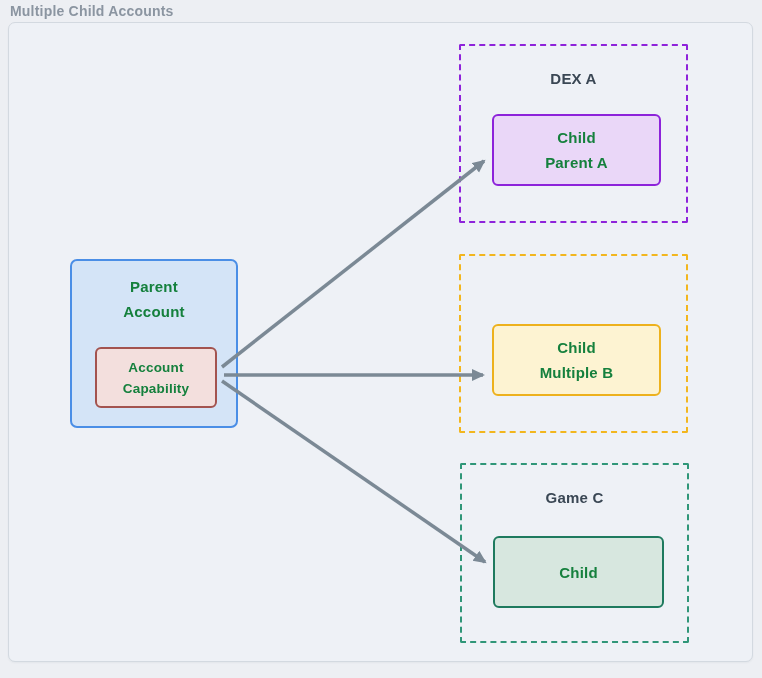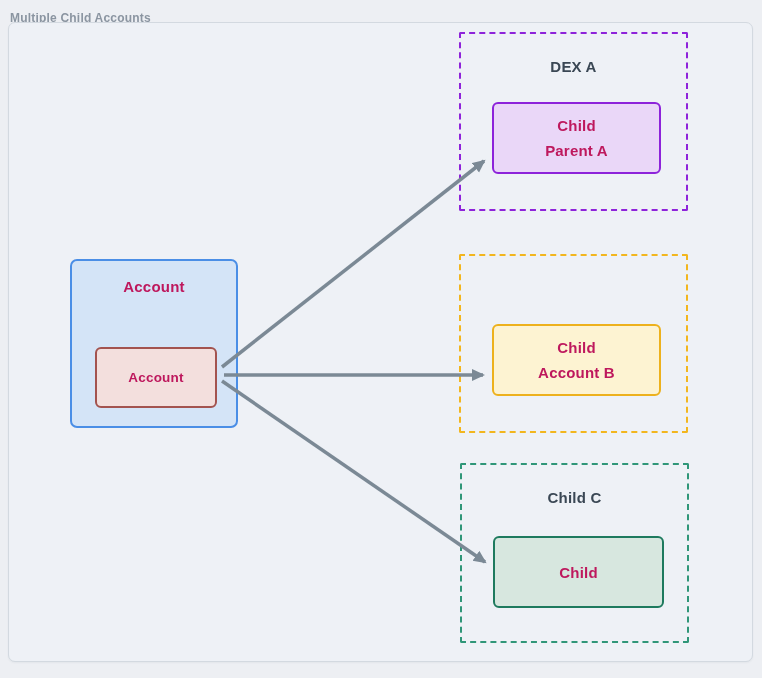--- a/index.html
+++ b/index.html
@@ -12,39 +12,39 @@
   .stage {
     position: relative;
     width: 762px;
     height: 678px;
     background: #edeff3;
     overflow: hidden;
   }
   .frame-title {
     position: absolute;
     left: 10px;
-    top: 11px;
-    font-size: 12px;
+    top: 3px;
+    font-size: 14px;
     font-weight: 600;
     letter-spacing: 0.2px;
     color: #8b95a1;
   }
   .panel {
     position: absolute;
     left: 8px;
     top: 22px;
     width: 743px;
     height: 638px;
     background: #eef1f6;
     border: 1px solid #d3d9e0;
     border-radius: 7px;
     box-shadow: 0 1px 2px rgba(40,50,70,0.05);
   }
   .box-text {
-    color: #be185d;
+    color: #15803d;
     font-size: 15px;
     line-height: 25px;
     font-weight: 600;
     letter-spacing: 0.2px;
     text-align: center;
     display: block;
   }
   .parent-box {
     position: absolute;
     left: 61px;
@@ -73,21 +73,21 @@
   }
   .capability-box .box-text { font-size: 13.5px; line-height: 21px; }
   .group {
     position: absolute;
     width: 229px;
     height: 179px;
     border: 2px dashed #999;
     border-radius: 2px;
     box-sizing: border-box;
   }
-  .group.g0 { left: 450px; top: 9px; }
+  .group.g0 { left: 450px; top: 21px; }
   .group.g1 { left: 450px; top: 231px; }
   .group.g2 { left: 451px; top: 440px; height: 180px; }
   .group-label {
     margin-top: 24px;
     text-align: center;
     color: #3a4754;
     font-size: 15px;
     font-weight: 600;
     letter-spacing: 0.2px;
   }
@@ -121,44 +121,46 @@
 </head>
 <body>
 
 <div class="stage">
   <div class="frame-title">Multiple Child Accounts</div>
 
   <div class="panel">
 
     <div class="parent-box" style="background-color: rgb(212, 228, 247); border-color: rgb(74, 142, 230);">
       <div class="parent-label">
+        <span class="box-text">Parent</span>
         <span class="box-text">Account</span>
       </div>
       <div class="capability-box" style="background-color: rgb(243, 223, 221); border-color: rgb(163, 83, 79);">
         <span class="box-text">Account</span>
+        <span class="box-text">Capability</span>
       </div>
     </div>
 
     <div class="group g0" style="border-color: rgb(142, 35, 218);">
       <div class="group-label">DEX A</div>
       <div class="child-box" style="background-color: rgb(234, 215, 248); border-color: rgb(141, 35, 218);">
         <span class="box-text">Child</span>
         <span class="box-text">Parent A</span>
       </div>
     </div>
 
     <div class="group g1" style="border-color: rgb(242, 182, 30);">
       <div class="child-box" style="background-color: rgb(253, 243, 210); border-color: rgb(237, 177, 29);">
         <span class="box-text">Child</span>
-        <span class="box-text">Account B</span>
+        <span class="box-text">Multiple B</span>
       </div>
     </div>
 
     <div class="group g2" style="border-color: rgb(47, 150, 120);">
-      <div class="group-label">Child C</div>
+      <div class="group-label">Game C</div>
       <div class="child-box" style="background-color: rgb(215, 231, 223); border-color: rgb(30, 122, 94);">
         <span class="box-text">Child</span>
       </div>
     </div>
 
   </div>
 
   <svg class="arrows" viewBox="0 0 762 678" aria-hidden="true">
     <defs>
       <marker id="ah" markerUnits="userSpaceOnUse" markerWidth="14" markerHeight="13" refX="11" refY="6" orient="auto">

